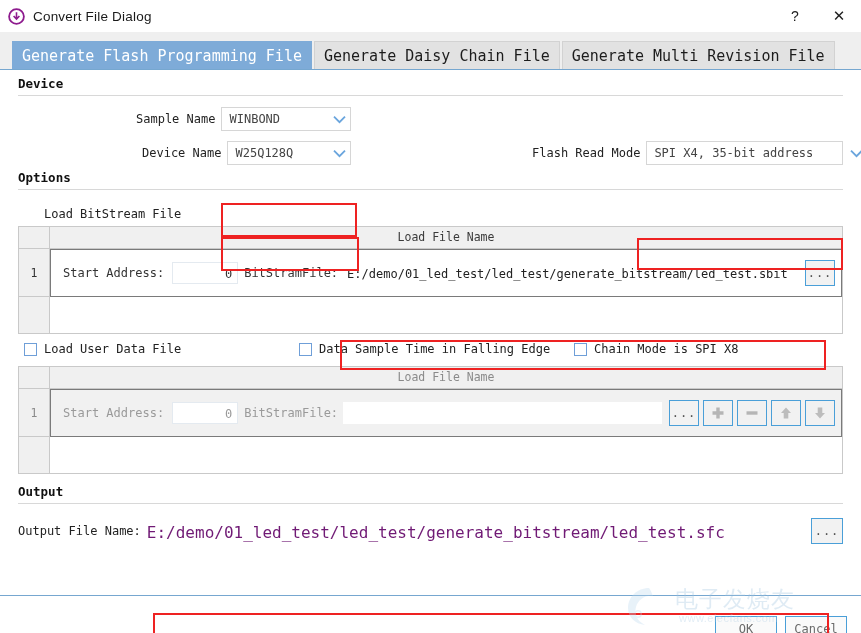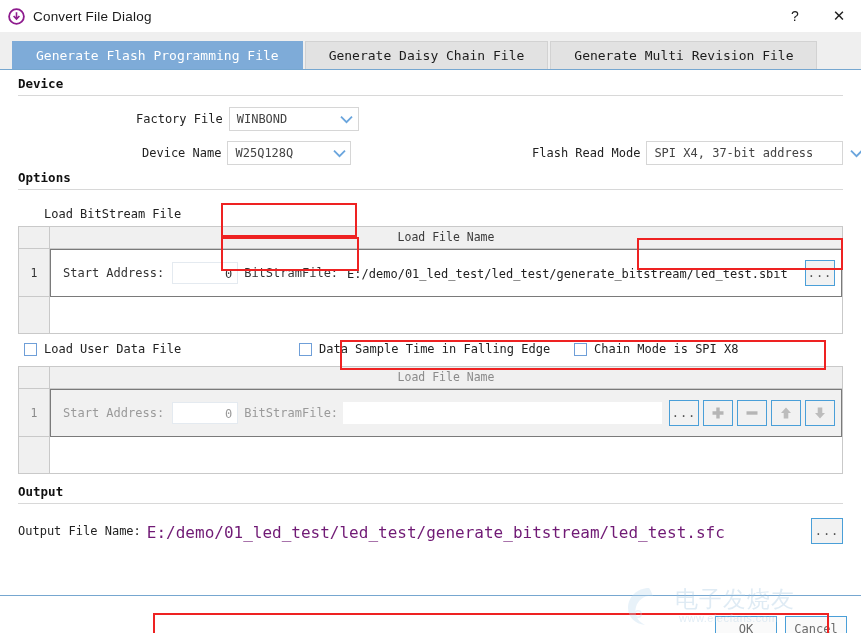--- a/index.html
+++ b/index.html
@@ -66,22 +66,22 @@
   .tabstrip {
     display: flex;
     align-items: flex-end;
     height: 29px;
     padding-left: 12px;
     box-sizing: border-box;
   }
   .tab {
     height: 28px;
     line-height: 28px;
-    padding: 0 23px;
-    font-size: 13px;
+    padding: 0 9px;
+    font-size: 15px;
     font-family: "DejaVu Sans Mono", "Liberation Mono", monospace;
     color: #1c1c1c;
     background: #e2e2e2;
     border: 1px solid #d2d2d2;
     border-bottom: none;
     margin-right: 2px;
     box-sizing: border-box;
     white-space: nowrap;
   }
   .tab.active {
@@ -438,21 +438,21 @@
 </div>
 
 <div class="panel">
 
   <div class="section-title">Device</div>
   <div class="section-rule"></div>
 
   <div class="device-area">
 
     <div class="field-row" style="left:136px; top:11px;">
-      <span class="field-label">Factory File</span>
+      <span class="field-label">Sample Name</span>
       <div class="combo" style="width:130px;">
         <span class="val">WINBOND</span>
         <span class="chev">
           <svg width="13" height="9" viewBox="0 0 13 9">
               <path d="M1 1.6 L6.5 7.2 L12 1.6" fill="none" stroke="#6aa5dd" stroke-width="1.8"></path>
             </svg>
         </span>
       </div>
     </div>
     <div class="redbox" style="left:221px; top:107px; width:136px; height:34px;"></div>
@@ -466,21 +466,21 @@
               <path d="M1 1.6 L6.5 7.2 L12 1.6" fill="none" stroke="#6aa5dd" stroke-width="1.8"></path>
             </svg>
         </span>
       </div>
     </div>
     <div class="redbox" style="left:221px; top:141px; width:138px; height:34px;"></div>
 
     <div class="field-row" style="left:532px; top:45px;">
       <span class="field-label">Flash Read Mode</span>
       <div class="combo" style="width:197px;">
-        <span class="val">SPI X4, 37-bit address</span>
+        <span class="val">SPI X4, 35-bit address</span>
         <span class="chev">
           <svg width="13" height="9" viewBox="0 0 13 9">
               <path d="M1 1.6 L6.5 7.2 L12 1.6" fill="none" stroke="#6aa5dd" stroke-width="1.8"></path>
             </svg>
         </span>
       </div>
     </div>
     <div class="redbox" style="left:637px; top:142px; width:206px; height:32px;"></div>
   </div>
 

